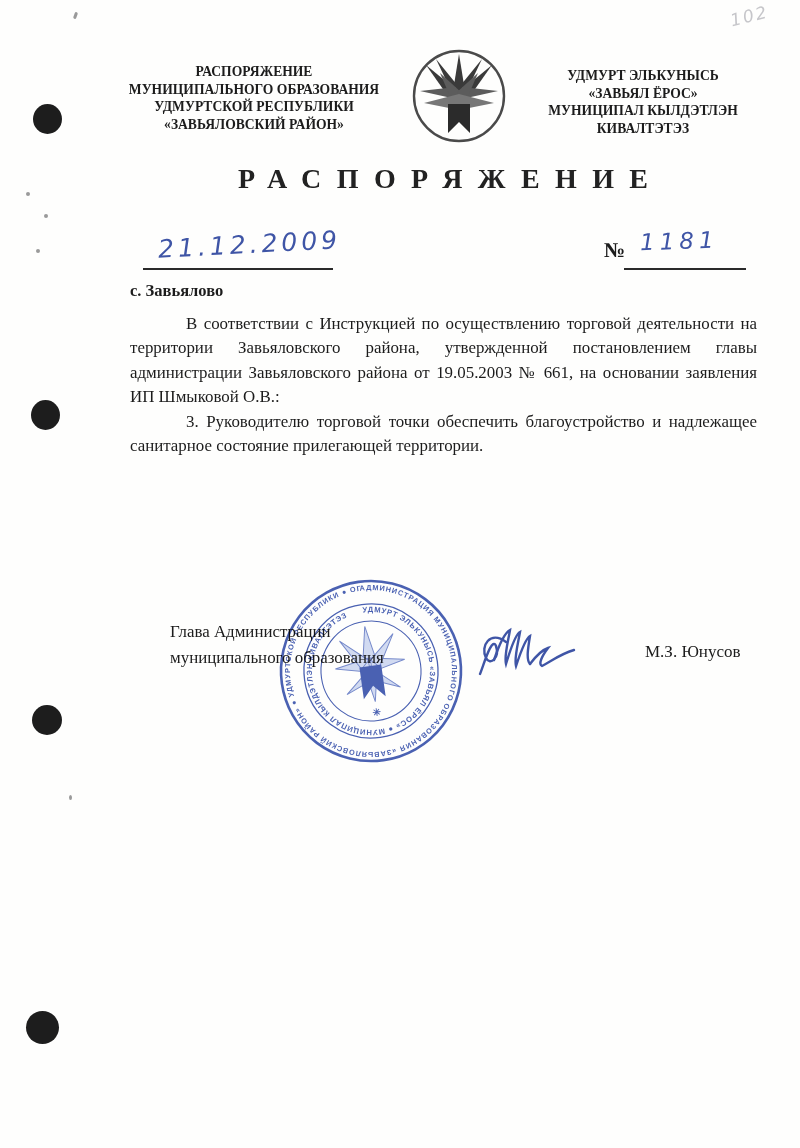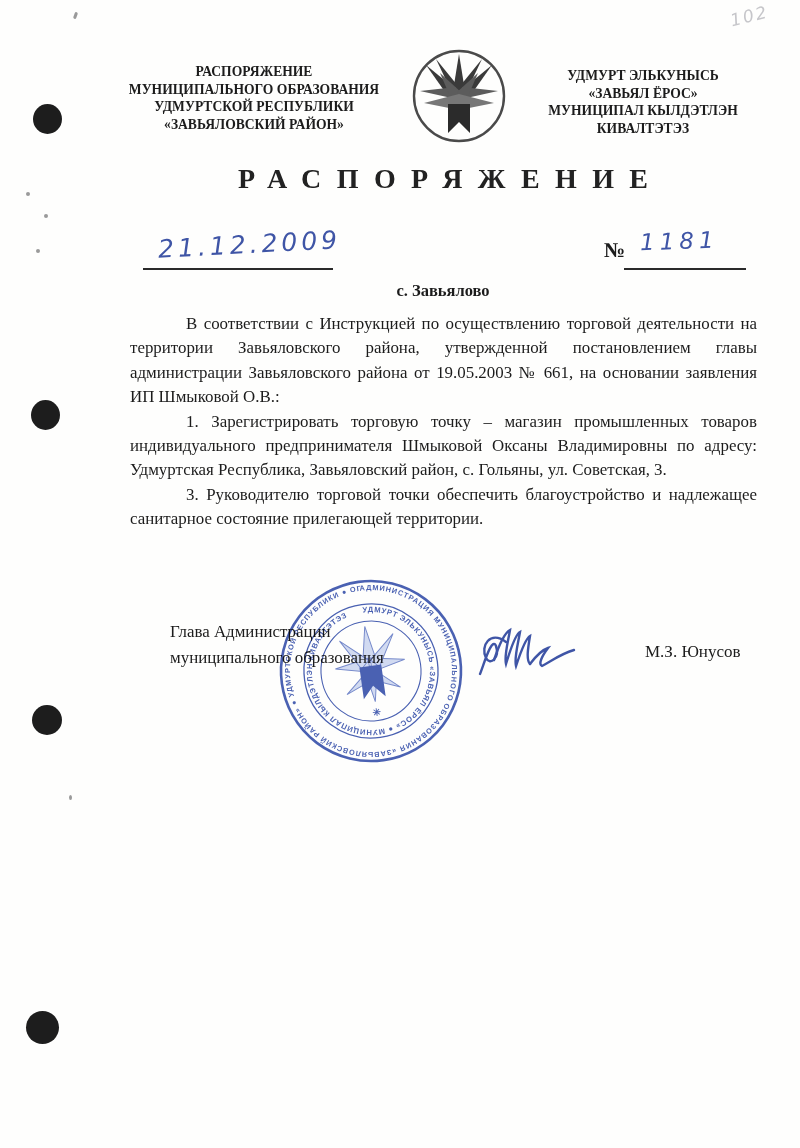--- a/index.html
+++ b/index.html
@@ -59,21 +59,21 @@
   .date-line{position:absolute;top:268px;left:143px;width:190px;height:2px;background:#2a2a2a;}
   .num-label{position:absolute;top:238px;left:604px;font-size:21px;font-weight:bold;}
   .num-hand{
     position:absolute;top:228px;left:640px;
     font-size:23px;letter-spacing:5px;transform:rotate(-2deg);
   }
   .num-line{position:absolute;top:268px;left:624px;width:122px;height:2px;background:#2a2a2a;}
 
   .place{
     position:absolute;top:281px;left:130px;width:626px;
-    text-align:center;font-weight:bold;font-size:16.5px;
+    text-align:left;font-weight:bold;font-size:16.5px;
   }
 
   
   .body-text{
     position:absolute;top:312px;left:130px;width:627px;
     font-size:16.9px;line-height:24.4px;text-align:justify;
   }
   .body-text p{margin:0;text-indent:56px;}
 
   
@@ -154,21 +154,20 @@
   <span class="hand date-hand">21.12.2009</span>
   <div class="date-line"></div>
   <span class="num-label">№</span>
   <span class="hand num-hand">1181</span>
   <div class="num-line"></div>
 
   <div class="place">с. Завьялово</div>
 
   <div class="body-text">
     <p>В соответствии с Инструкцией по осуществлению торговой деятельности на территории Завьяловского района, утвержденной постановлением главы администрации Завьяловского района от 19.05.2003 № 661, на основании заявления ИП Шмыковой О.В.:</p>
-    <p>1. Зарегистрировать торговую точку – магазин промышленных товаров индивидуального предпринимателя Шмыковой Оксаны Владимировны по адресу: Удмуртская Республика, Завьяловский район, с. Гольяны, ул. Советская, 3.</p>
     <p>3. Руководителю торговой точки обеспечить благоустройство и надлежащее санитарное состояние прилегающей территории.</p>
   </div>
 
   <div class="sig-title">
     <div>Глава Администрации</div>
     <div>муниципального образования</div>
   </div>
   <div class="sig-name">М.З. Юнусов</div>
 
   <div class="stamp">

